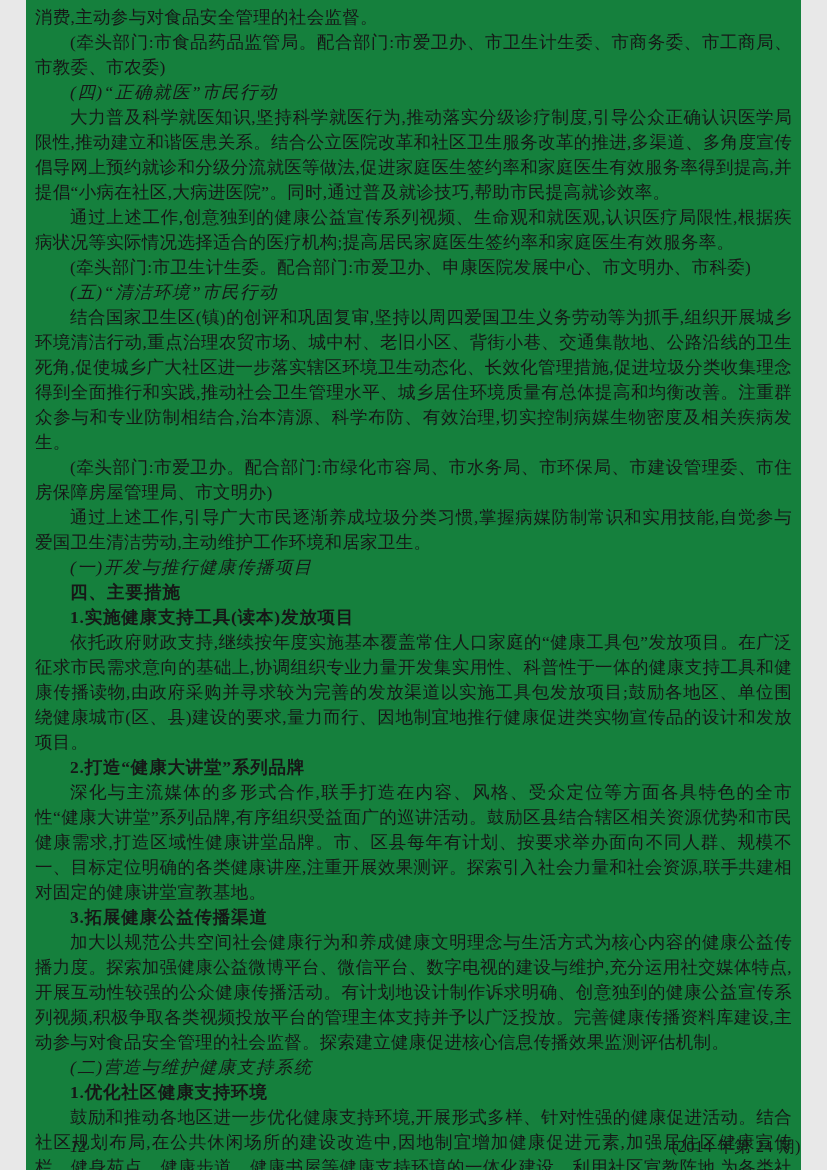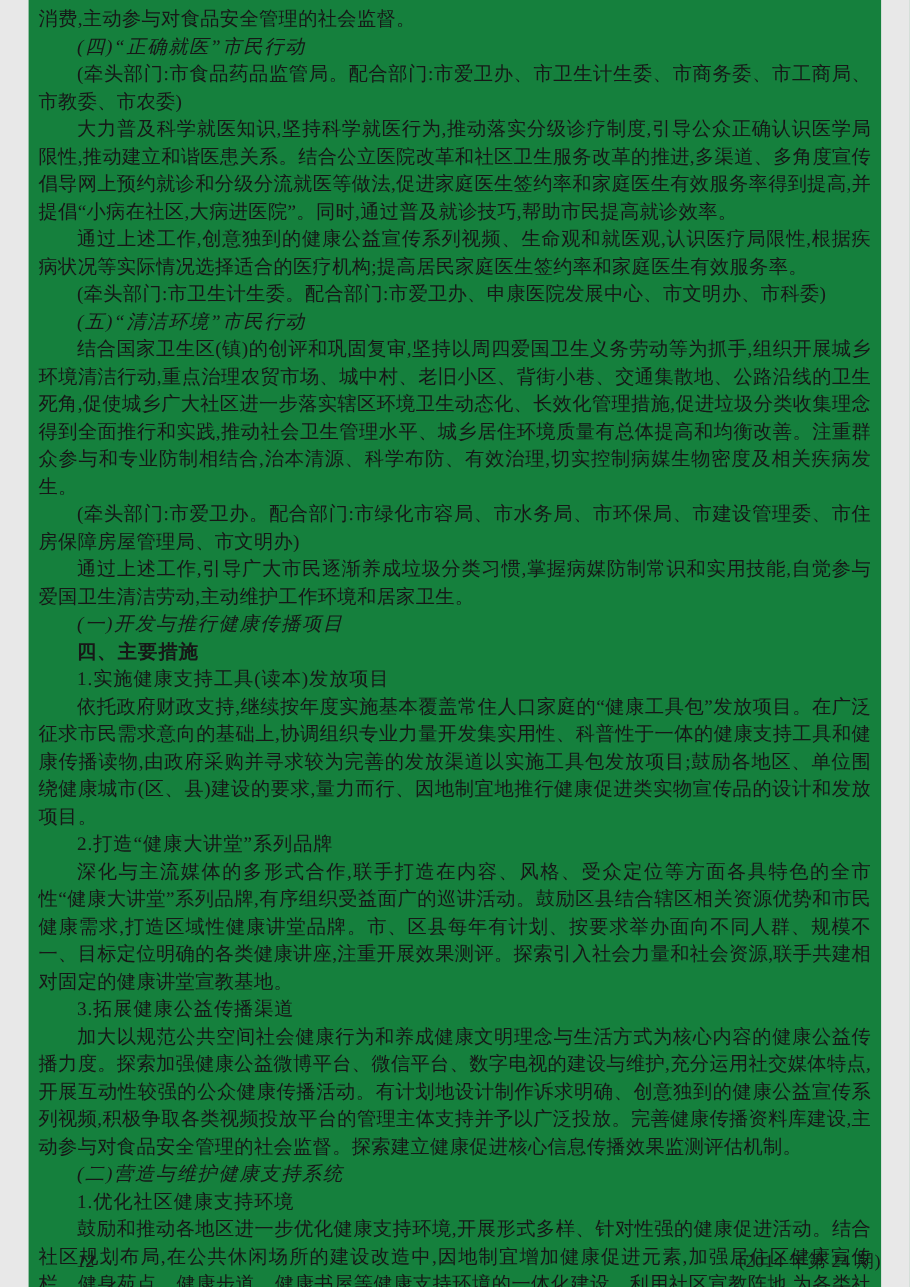--- a/index.html
+++ b/index.html
@@ -39,20 +39,21 @@
   .para.heading-kaiti {
     font-style: italic;
     letter-spacing: 1.5px;
   }
   .para.heading-bold {
     font-weight: 700;
     letter-spacing: 1px;
   }
   .para.subheading {
     letter-spacing: 0.8px;
+    font-weight: bold;
   }
   .footer {
     position: absolute;
     left: 0;
     right: 0;
     bottom: 10px;
     height: 26px;
     font-size: 16.5px;
     line-height: 26px;
   }
@@ -70,22 +71,22 @@
     text-align: right;
     letter-spacing: 0.5px;
   }
 </style>
 </head>
 <body>
 
 <div class="page">
   <div class="content" id="content">
       <p class="para continued">消费,主动参与对食品安全管理的社会监督。</p>
+      <p class="para body">(牵头部门:市食品药品监管局。配合部门:市爱卫办、市卫生计生委、市商务委、市工商局、市教委、市农委)</p>
       <p class="para heading-kaiti">(四)“正确就医”市民行动</p>
-      <p class="para body">(牵头部门:市食品药品监管局。配合部门:市爱卫办、市卫生计生委、市商务委、市工商局、市教委、市农委)</p>
       <p class="para body">大力普及科学就医知识,坚持科学就医行为,推动落实分级诊疗制度,引导公众正确认识医学局限性,推动建立和谐医患关系。结合公立医院改革和社区卫生服务改革的推进,多渠道、多角度宣传倡导网上预约就诊和分级分流就医等做法,促进家庭医生签约率和家庭医生有效服务率得到提高,并提倡“小病在社区,大病进医院”。同时,通过普及就诊技巧,帮助市民提高就诊效率。</p>
       <p class="para body">通过上述工作,创意独到的健康公益宣传系列视频、生命观和就医观,认识医疗局限性,根据疾病状况等实际情况选择适合的医疗机构;提高居民家庭医生签约率和家庭医生有效服务率。</p>
       <p class="para body">(牵头部门:市卫生计生委。配合部门:市爱卫办、申康医院发展中心、市文明办、市科委)</p>
       <p class="para heading-kaiti">(五)“清洁环境”市民行动</p>
       <p class="para body">结合国家卫生区(镇)的创评和巩固复审,坚持以周四爱国卫生义务劳动等为抓手,组织开展城乡环境清洁行动,重点治理农贸市场、城中村、老旧小区、背街小巷、交通集散地、公路沿线的卫生死角,促使城乡广大社区进一步落实辖区环境卫生动态化、长效化管理措施,促进垃圾分类收集理念得到全面推行和实践,推动社会卫生管理水平、城乡居住环境质量有总体提高和均衡改善。注重群众参与和专业防制相结合,治本清源、科学布防、有效治理,切实控制病媒生物密度及相关疾病发生。</p>
       <p class="para body">(牵头部门:市爱卫办。配合部门:市绿化市容局、市水务局、市环保局、市建设管理委、市住房保障房屋管理局、市文明办)</p>
       <p class="para body">通过上述工作,引导广大市民逐渐养成垃圾分类习惯,掌握病媒防制常识和实用技能,自觉参与爱国卫生清洁劳动,主动维护工作环境和居家卫生。</p>
       <p class="para heading-kaiti">(一)开发与推行健康传播项目</p>
       <p class="para heading-bold">四、主要措施</p>
       <p class="para subheading">1.实施健康支持工具(读本)发放项目</p>

